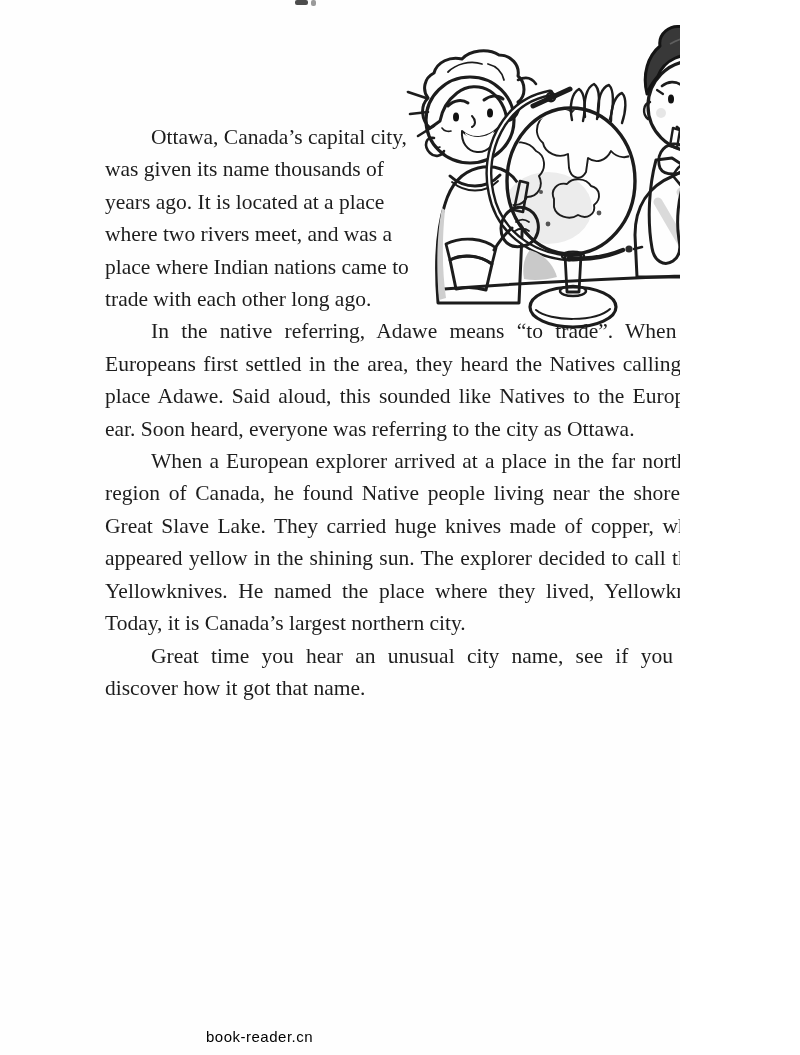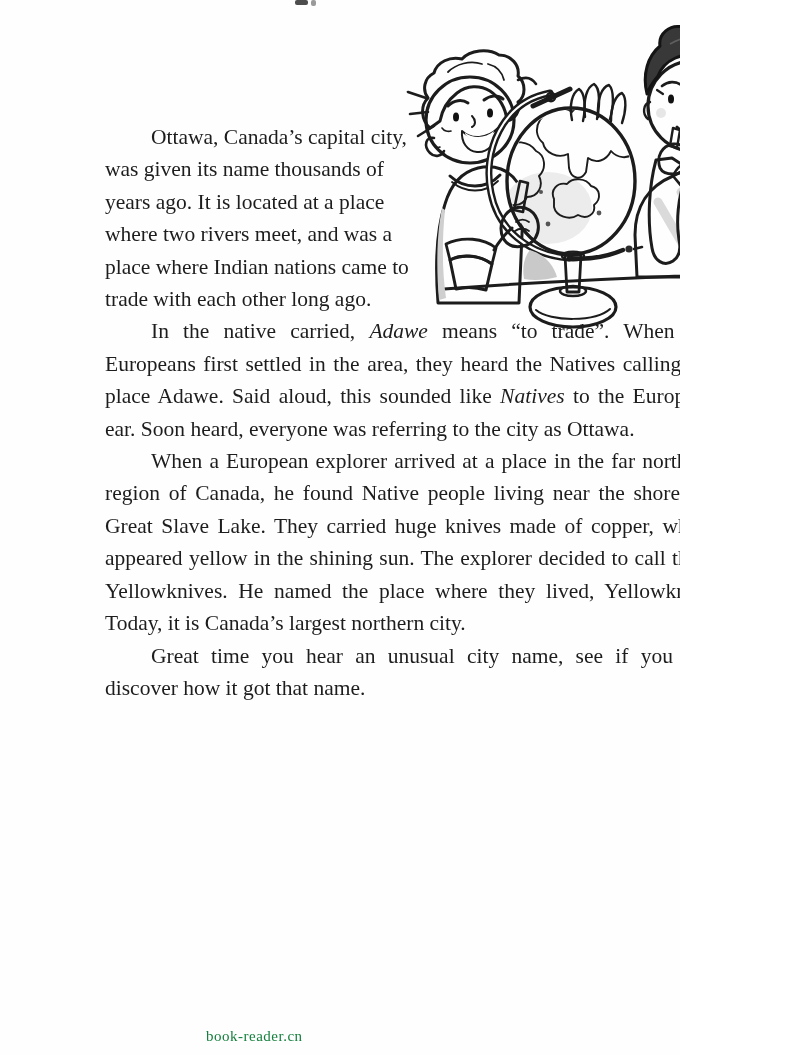--- a/index.html
+++ b/index.html
@@ -17,29 +17,29 @@
   .illustration{
     position:absolute;left:390px;top:0;width:410px;height:362px;
   }
   .illustration svg{display:block;width:100%;height:100%;}
   .text-block{
     position:absolute;left:105px;top:121px;width:610px;
     font-size:21.5px;line-height:32.4px;
   }
   .text-block p{margin:0;text-indent:46px;text-align:justify;}
   .text-block p.p1{width:304px;text-align:left;}
-  .it{font-style:italic;}
+  .it{}
   .page-number{
     position:absolute;left:686px;top:951px;
     font-size:20px;letter-spacing:2px;color:#1c1c1c;
   }
   .watermark{
     position:absolute;left:206px;top:1028px;
-    font-family:Liberation Serif, serif;
-    font-size:15px;letter-spacing:0.5px;color:#15803d;
+    font-family:Liberation Sans, sans-serif;
+    font-size:15px;letter-spacing:0.5px;color:#000000;
   }
   
   .ln{stroke:#1c1c1c;stroke-linecap:round;stroke-linejoin:round;fill:none;}
 </style>
 </head>
 <body>
 
 <div class="page">
 
   <div class="scan-artifact a1"></div>
@@ -157,20 +157,20 @@
 
         <path d="M266 160 C 259 186 257 220 262 248 C 264 261 274 267 283 261 C 289 257 291 249 289 240 C 286 221 288 198 295 179 L 299 169 L 282 158 Z" fill="#ffffff" class="ln" stroke-width="3"></path>
         <path d="M270 168 C 266 156 272 146 283 144 C 292 143 299 150 299 159 C 299 168 292 174 283 174 C 276 174 272 172 270 168 Z" fill="#ffffff" class="ln" stroke-width="2.8"></path>
         <path d="M280 146 L 283 128 L 290 130 L 287 148 Z" fill="#ffffff" class="ln" stroke-width="2.4"></path>
       </g>
     </svg>
   </div>
 
   <div class="text-block">
     <p class="p1">Ottawa, Canada’s capital city, was given its name thousands of years ago. It is located at a place where two rivers meet, and was a place where Indian nations came to trade with each other long ago.</p>
-    <p><span>In the native carried, </span><span class="it">Adawe</span><span> means “to trade”. When the Europeans first settled in the area, they heard the Natives calling the place Adawe. Said aloud, this sounded like </span><span class="it">Natives</span><span> to the European ear. Soon heard, everyone was referring to the city as Ottawa.</span></p>
+    <p><span>In the native referring, </span><span class="it">Adawe</span><span> means “to trade”. When the Europeans first settled in the area, they heard the Natives calling the place Adawe. Said aloud, this sounded like </span><span class="it">Natives</span><span> to the European ear. Soon heard, everyone was referring to the city as Ottawa.</span></p>
     <p>When a European explorer arrived at a place in the far northern region of Canada, he found Native people living near the shores of Great Slave Lake. They carried huge knives made of copper, which appeared yellow in the shining sun. The explorer decided to call them Yellowknives. He named the place where they lived, Yellowknife. Today, it is Canada’s largest northern city.</p>
     <p>Great time you hear an unusual city name, see if you can discover how it got that name.</p>
   </div>
 
   <div class="page-number">51</div>
   <div class="watermark">book-reader.cn</div>
 </div>
 
 </body></html>

